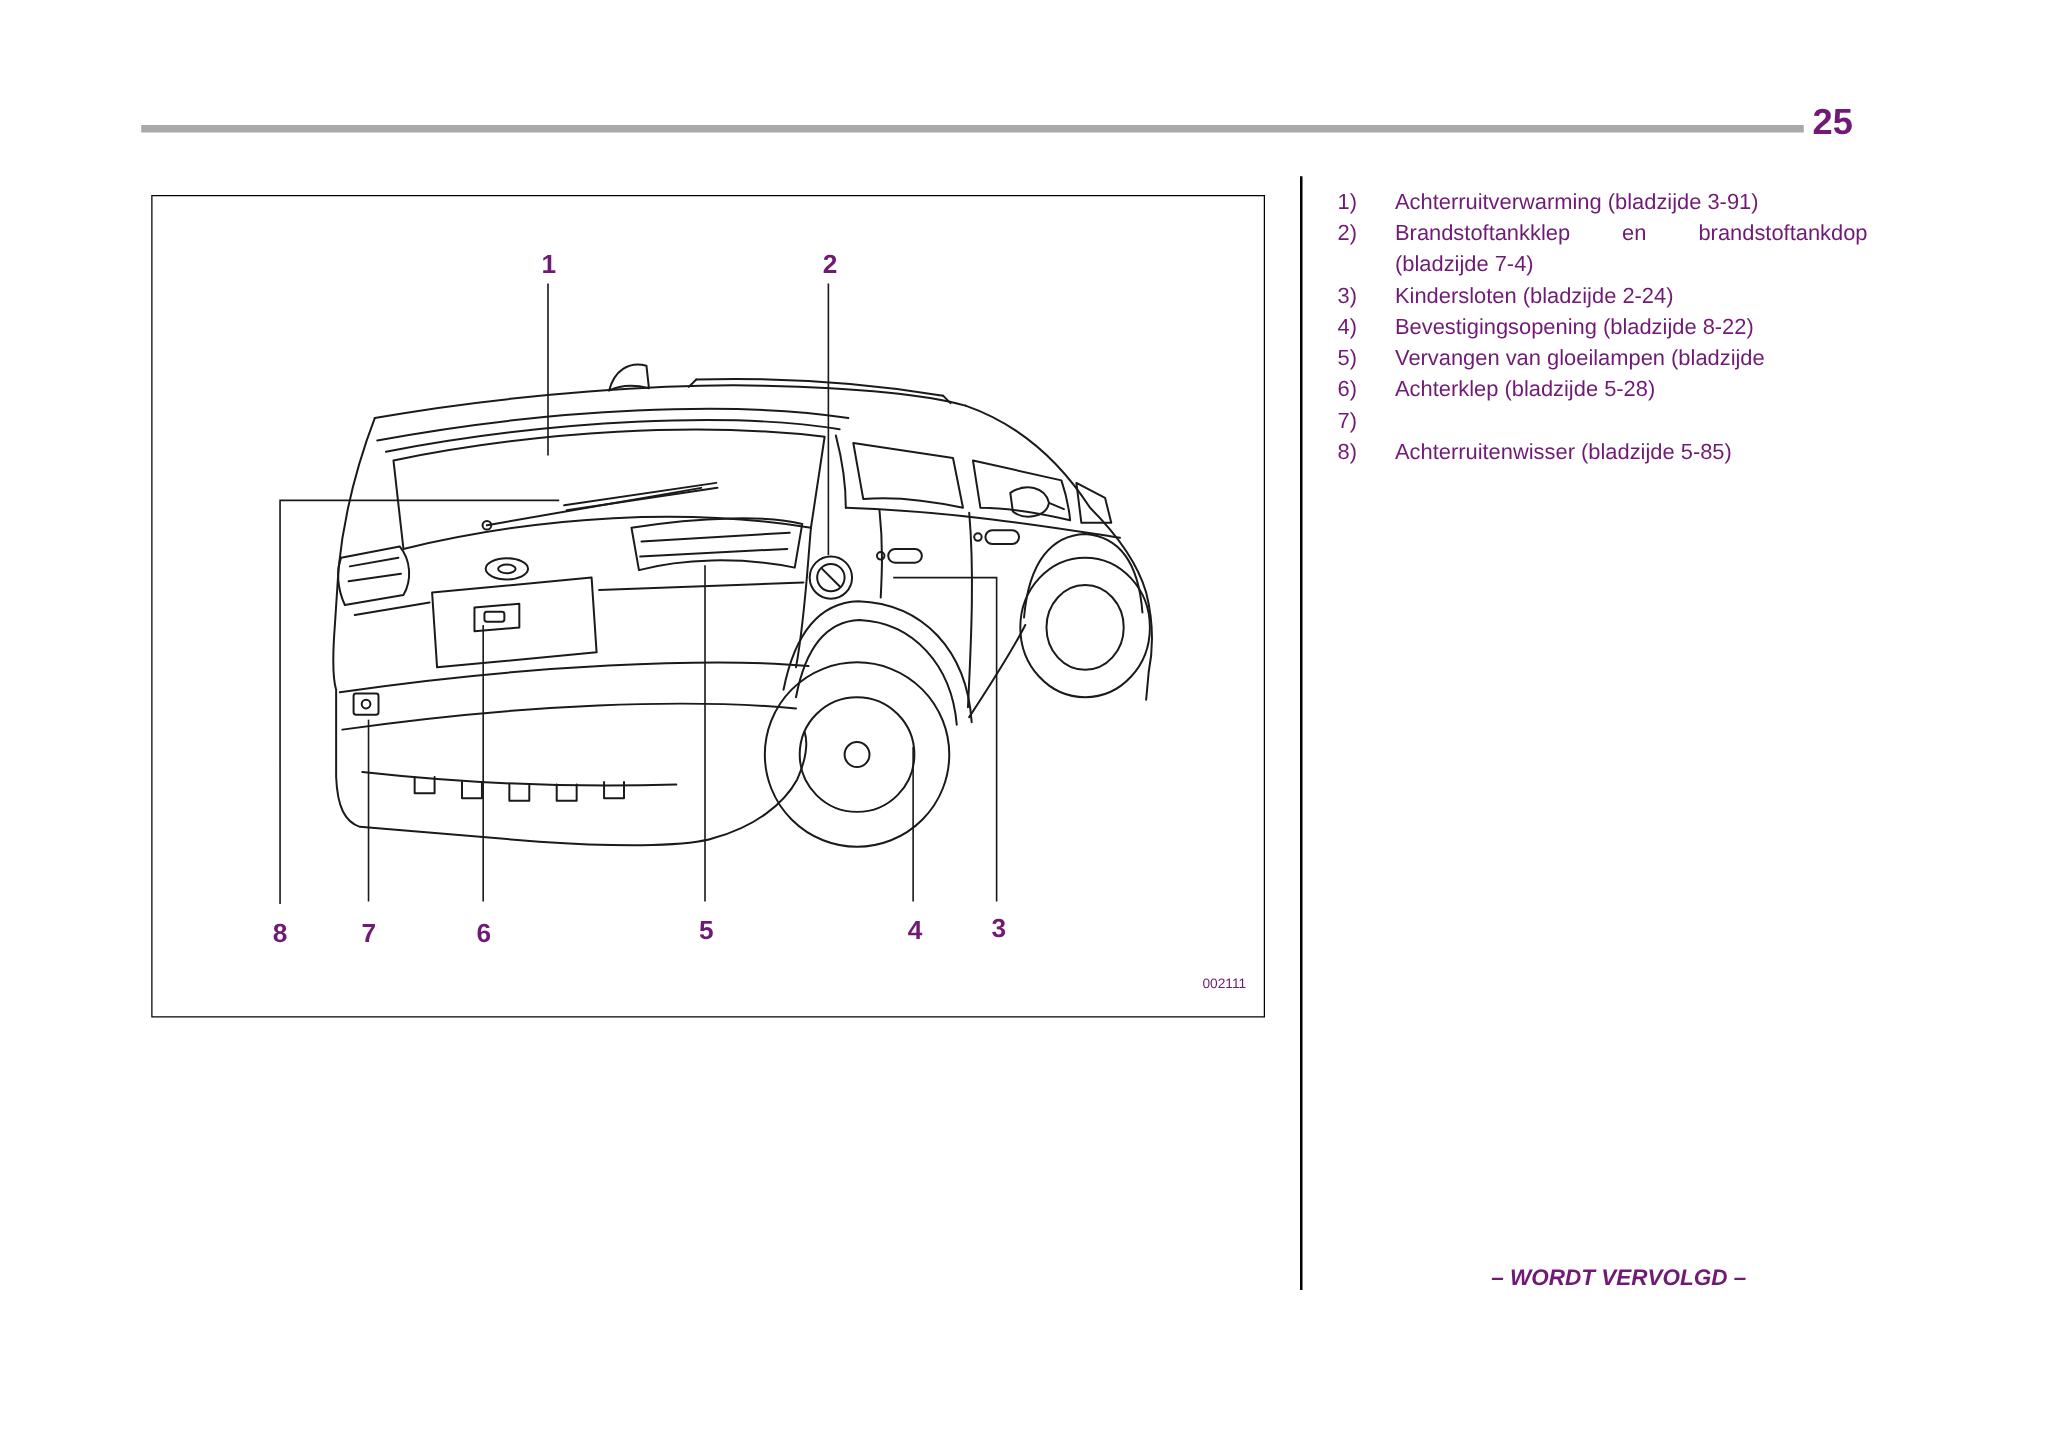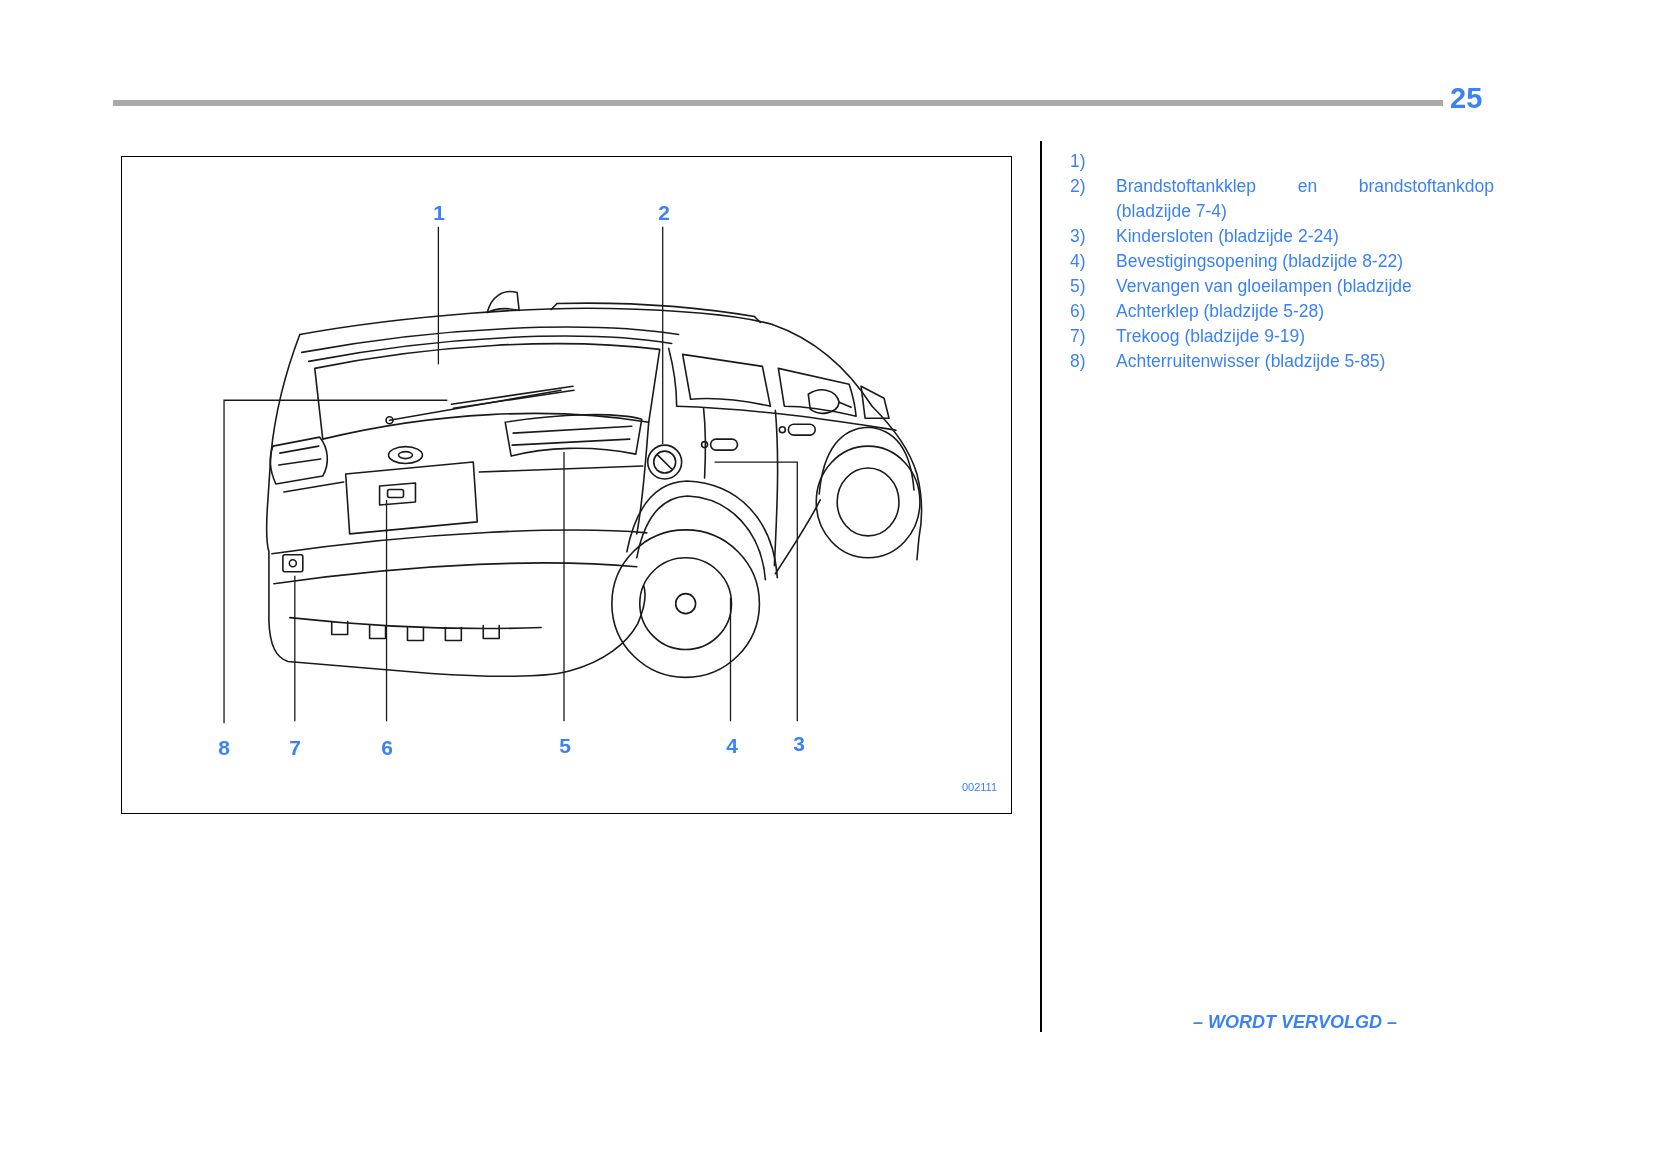--- a/index.html
+++ b/index.html
@@ -1,21 +1,21 @@
 <!DOCTYPE html>
 <html><head>
 <meta charset="utf-8">
 <style>
   html,body { margin:0; padding:0; background:#ffffff; }
   .page {
     position:relative;
     width:1653px; height:1165px;
     background:#ffffff;
     font-family:"Liberation Sans", sans-serif;
-    color:#3b82f6;
+    color:#701a75;
     overflow:hidden;
   }
   .top-rule {
     position:absolute; left:113px; top:100px;
     width:1330px; height:6px;
     background:#a9a9a9;
   }
   .page-number {
     position:absolute; left:1450px; top:82px;
     font-size:29px; font-weight:bold;
@@ -208,20 +208,24 @@
     <div class="callout" style="left:102px; top:590px;">8</div>
 
     <div class="figure-code">002111</div>
   </div>
 
   <div class="divider"></div>
 
   <div class="legend">
     <div class="legend-item">
       <span class="num">1)</span>
+      <span class="txt">
+        <span class="l1">Achterruitverwarming (bladzijde 3-91)</span>
+          <span class="l2"></span>
+      </span>
     </div>
     <div class="legend-item">
       <span class="num">2)</span>
       <span class="txt">
         <span class="l1">Brandstoftankklep en brandstoftankdop</span>
           <span class="l2">(bladzijde 7-4)</span>
       </span>
     </div>
     <div class="legend-item">
       <span class="num">3)</span>
@@ -245,24 +249,20 @@
     </div>
     <div class="legend-item">
       <span class="num">6)</span>
       <span class="txt">
         <span class="l1">Achterklep (bladzijde 5-28)</span>
           <span class="l2"></span>
       </span>
     </div>
     <div class="legend-item">
       <span class="num">7)</span>
-      <span class="txt">
-        <span class="l1">Trekoog (bladzijde 9-19)</span>
-          <span class="l2"></span>
-      </span>
     </div>
     <div class="legend-item">
       <span class="num">8)</span>
       <span class="txt">
         <span class="l1">Achterruitenwisser (bladzijde 5-85)</span>
           <span class="l2"></span>
       </span>
     </div>
   </div>
 

